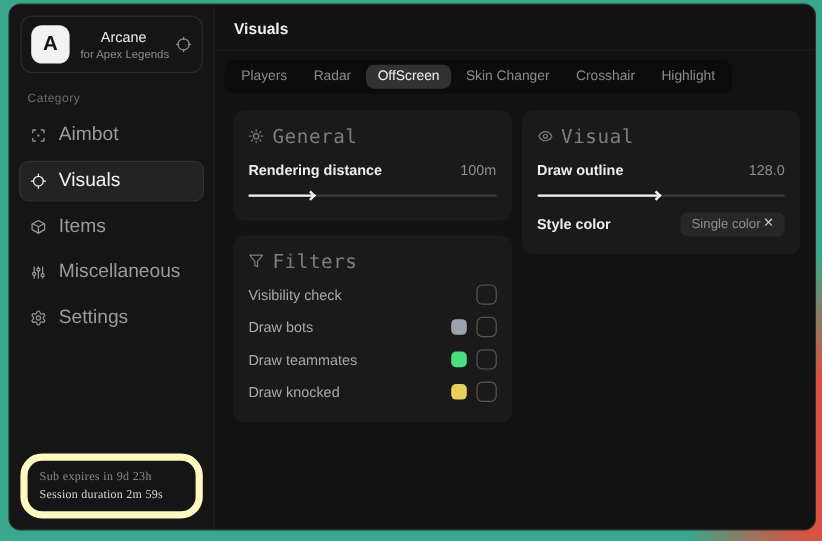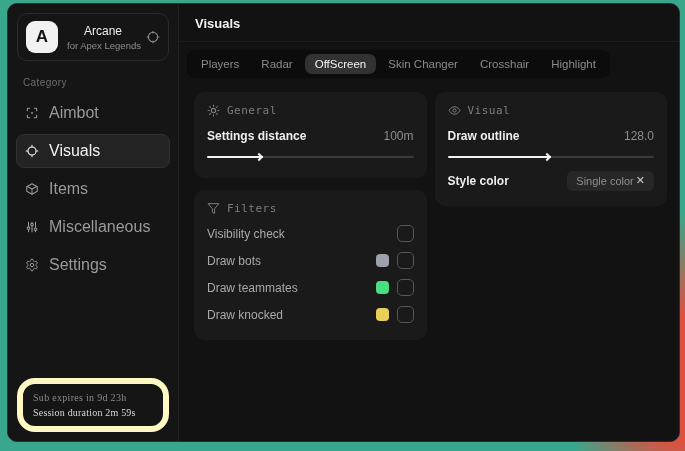--- a/index.html
+++ b/index.html
@@ -37,21 +37,21 @@
   .footer-line2{font-size:10px;color:#d8d8d8;margin-top:4px;letter-spacing:.2px;}
   
   .main{flex:1;display:flex;flex-direction:column;background:#121212;min-width:0;}
   .main-header{padding:12px 16px 10px;border-bottom:1px solid #1d1d1d;font-size:13px;font-weight:700;color:#f0f0f0;}
   .tabbar{margin:8px 0 4px 8px;display:inline-flex;align-self:flex-start;background:#0c0c0c;border-radius:8px;padding:4px;gap:2px;}
   .tab{padding:4px 10px;font-size:11.5px;color:#8b8b8b;border-radius:7px;cursor:pointer;white-space:nowrap;}
   .tab.selected{background:#323232;color:#f2f2f2;}
   .content{display:flex;gap:8px;padding:10px 12px 10px 15px;align-items:flex-start;}
   .col{display:flex;flex-direction:column;gap:12px;flex:1;min-width:0;}
   .panel{background:#1a1a1a;border-radius:10px;padding:10px 13px 12px;}
-  .panel-title{display:flex;align-items:center;gap:7px;font-family:"DejaVu Sans Mono",monospace;font-size:11px;color:#7e7e7e;letter-spacing:.5px;margin:2px 0 5px;text-align:center;}
+  .panel-title{display:flex;align-items:center;gap:7px;font-family:"DejaVu Sans Mono",monospace;font-size:16px;color:#7e7e7e;letter-spacing:.5px;margin:2px 0 5px;text-align:center;}
   .panel-title svg{width:13px;height:13px;}
   .row{display:flex;align-items:center;justify-content:space-between;min-height:27px;}
   .row-label{font-size:12px;color:#a9a9a9;}
   .row-label.strong{color:#ededed;font-weight:700;}
   .row-value{font-size:12px;color:#8d8d8d;}
   .controls{display:flex;align-items:center;gap:8px;}
   .checkbox{width:17px;height:17px;border:1.5px solid #575757;border-radius:5px;cursor:pointer;flex:none;}
   .swatch{width:13px;height:13px;border-radius:4px;flex:none;cursor:pointer;}
   .slider{position:relative;height:14px;margin:1px 0 2px;cursor:pointer;}
   .slider-track{position:absolute;top:6px;left:0;right:0;height:2px;background:#3b3b3b;border-radius:2px;}
@@ -147,21 +147,21 @@
 
         <div class="panel">
           <div class="panel-title">
             <svg viewBox="0 0 24 24" fill="none" stroke="currentColor" stroke-width="2" stroke-linecap="round">
                 <circle cx="12" cy="12" r="4"></circle>
                 <path d="M12 2v2M12 20v2M4.93 4.93l1.41 1.41M17.66 17.66l1.41 1.41M2 12h2M20 12h2M6.34 17.66l-1.41 1.41M19.07 4.93l-1.41 1.41"></path>
               </svg>
             <span>General</span>
           </div>
           <div class="row">
-            <span class="row-label strong">Settings distance</span>
+            <span class="row-label strong">Rendering distance</span>
             <span class="row-value">100m</span>
           </div>
           <div class="slider">
             <span class="slider-track"></span>
             <span class="slider-fill" style="width: 27%;"></span>
             <span class="slider-thumb" style="left: calc(27% - 7px);"></span>
           </div>
         </div>
 
         <div class="panel">

